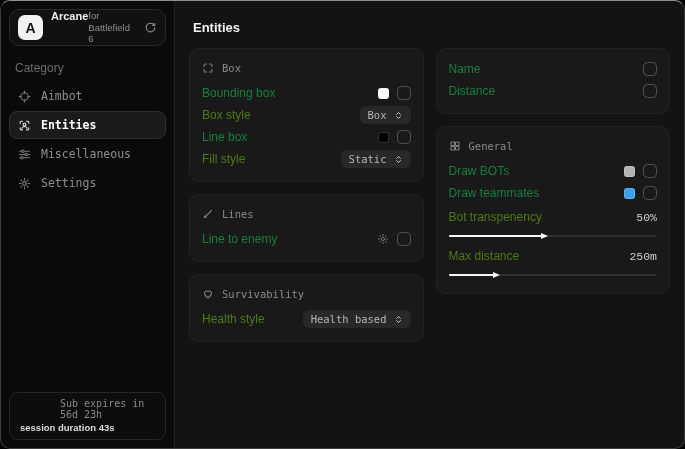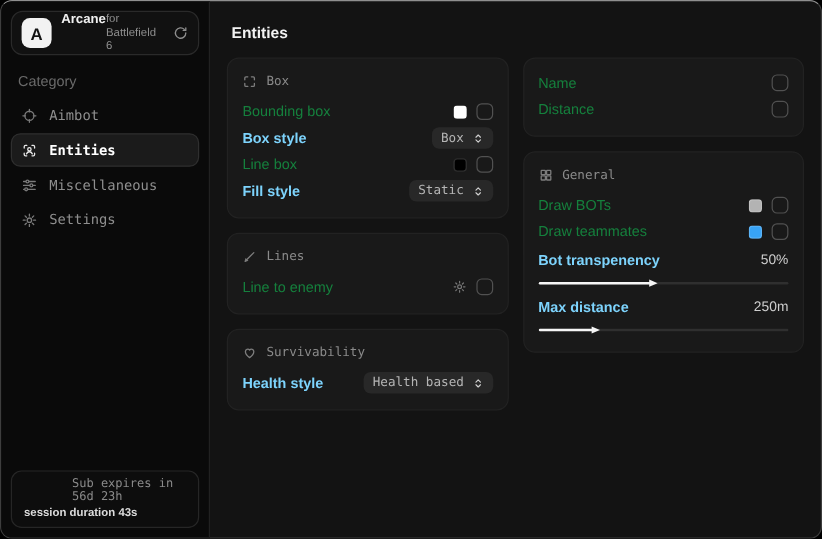--- a/index.html
+++ b/index.html
@@ -90,21 +90,21 @@
     height: 20px; margin-bottom: 4px;
     color: #8a8a8a;
     font-family: "DejaVu Sans Mono", monospace;
     font-size: 10.5px;
   }
   .card-header .hicon { display: flex; color: #7d7d7d; }
 
   .row { display: flex; align-items: center; height: 22px; }
   .row .lbl { flex: 1; min-width: 0; white-space: nowrap; overflow: hidden; }
   .lbl-dim    { color: #15803d; font-size: 12px; }
-  .lbl-bright { color: #7dd3fc; font-size: 12px; font-weight: bold; }
+  .lbl-bright { color: #4d7c0f; font-size: 12px; font-weight: normal; }
   .controls { display: flex; align-items: center; gap: 8px; }
 
   .swatch {
     width: 11px; height: 11px; border-radius: 3px;
     border: 1px solid rgba(255,255,255,0.18);
     cursor: pointer;
   }
   .checkbox {
     width: 14px; height: 14px; border-radius: 4.5px;
     border: 1.5px solid #515151; background: transparent;
@@ -118,21 +118,21 @@
     font-family: "DejaVu Sans Mono", monospace;
     font-size: 10.5px;
     cursor: pointer;
   }
   .dropdown .dicon { display: flex; color: #cfcfcf; }
   .gear-mini { display: flex; color: #767676; cursor: pointer; }
 
   .slider-block { padding: 4px 0 2px 0; }
   .slider-head { display: flex; align-items: center; height: 18px; }
   .slider-head .lbl { flex: 1; }
-  .slider-val { font-family: Liberation Sans, sans-serif; font-size: 11.5px; color: #cfcfcf; margin-left: 20px; }
+  .slider-val { font-family: Liberation Mono, monospace; font-size: 11.5px; color: #cfcfcf; margin-left: 20px; }
   .slider-track {
     position: relative; height: 2px; border-radius: 1px;
     background: #2f2f2f; margin: 9px 0 4px 0;
     cursor: pointer;
   }
   .slider-fill { position: absolute; left: 0; top: 0; height: 2px; background: #f5f5f5; border-radius: 1px; }
   .slider-handle {
     position: absolute; top: -2.5px;
     width: 0; height: 0;
     border-top: 3.5px solid transparent;

